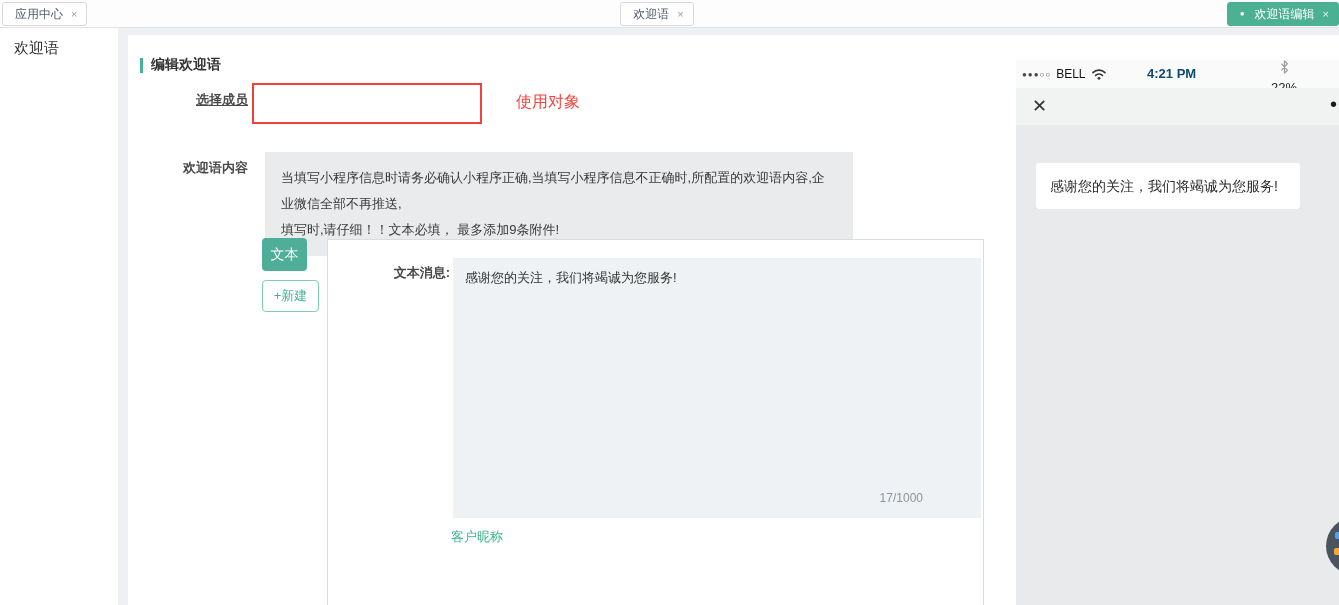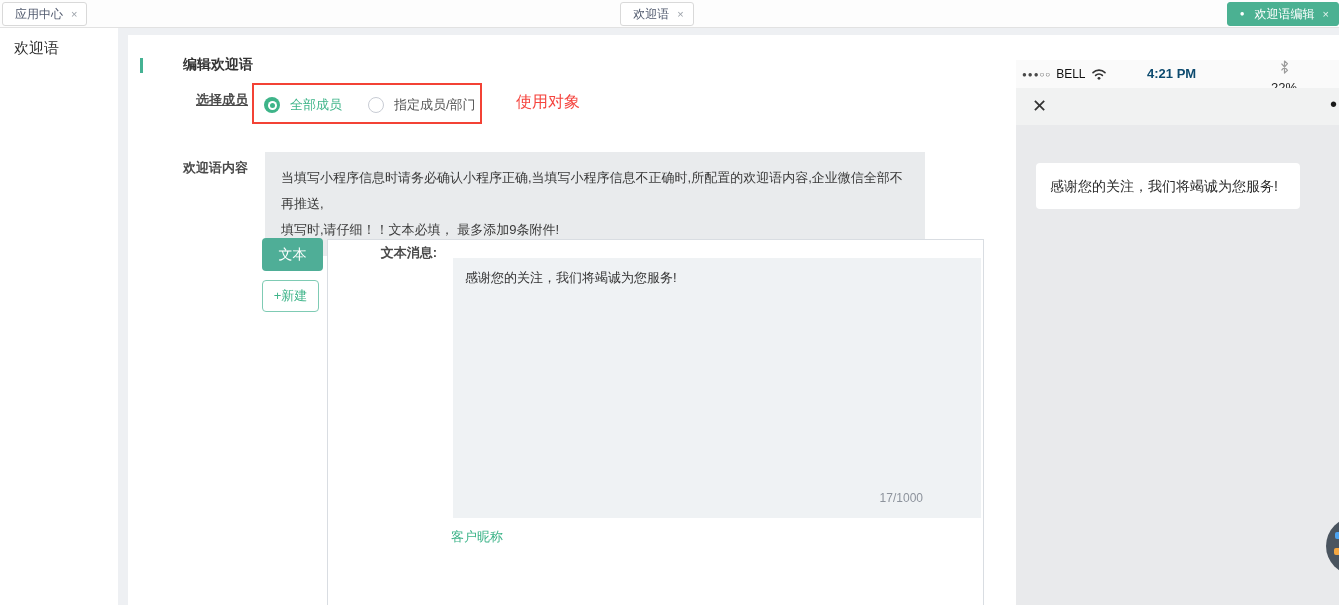--- a/index.html
+++ b/index.html
@@ -16,21 +16,21 @@
   .tab.active .tab-close { color:rgba(255,255,255,.85); }
   .tab .dot { font-size:8px; line-height:1; color:#fff; margin-right:2px; }
 
   
   #page { position:absolute; left:0; top:28px; width:1339px; height:577px; background:#eef0f3; }
   #sidebar { position:absolute; left:0; top:0; width:118px; height:577px; background:#fff; }
   #sidebar .side-title { padding:11px 0 0 14px; font-size:15px; color:#2f2f2f; cursor:pointer; }
 
   #card { position:absolute; left:128px; top:7px; right:0; bottom:0; background:#fff; }
 
-  .section-header { position:absolute; left:12px; top:21px; display:flex; align-items:center;gap:32px; }
+  .section-header { position:absolute; left:12px; top:21px; display:flex; align-items:center; }
   .section-header .bar { width:3px; height:15px; background:#45b293; margin-right:8px; }
   .section-header .txt { font-size:14px; font-weight:700; color:#333; }
 
   .form-label { position:absolute; left:30px; width:90px; text-align:right;
     font-size:13px; font-weight:700; color:#4a4a4a; }
   #label-member { top:56px;text-decoration:underline; }
   #label-content { top:124px; }
 
   .radio-group { position:absolute; left:136px; top:60px; display:flex; align-items:center; gap:26px; height:20px; }
   .radio-item { display:flex; align-items:center; gap:10px; cursor:pointer; font-size:13px; }
@@ -40,31 +40,31 @@
     display:flex; align-items:center; justify-content:center; }
   .radio-on .radio-core { width:5px; height:5px; border-radius:50%; background:#3eb489; }
   .radio-off { border:1px solid #c8ccd4; background:#fff; }
   .radio-label-on { color:#3eb489; }
   .radio-label-off { color:#555; }
 
   #red-box { position:absolute; left:124px; top:48px; width:230px; height:41px;
     border:2px solid #f34235; pointer-events:none; }
   #red-note { position:absolute; left:388px; top:57px; font-size:16px; color:#f5453f; }
 
-  #notice { position:absolute; left:137px; top:117px; width:660px; background:#e9ebed;
+  #notice { position:absolute; left:137px; top:117px; width:588px; background:#e9ebed;
     padding:13px 16px; font-size:13px; color:#3a3a3a; line-height:26px; }
 
-  #text-tab { position:absolute; left:134px; top:203px; width:61px; height:33px;
+  #text-tab { position:absolute; left:134px; top:203px; width:45px; height:33px;
     background:#4fae97; color:#fff; font-size:14px; border:none; border-radius:4px; cursor:pointer; }
   #new-btn { position:absolute; left:134px; top:245px; width:57px; height:32px;
     background:#fff; color:#3eb489; font-size:13px; border:1px solid #7fcbb4; border-radius:4px; cursor:pointer; }
 
   #sub-panel { position:absolute; left:199px; top:204px; width:657px; bottom:-6px;
     border:1px solid #d9dde2; background:#fff; }
-  #msg-label { position:absolute; left:40px; top:4px; width:82px; text-align:center;
+  #msg-label { position:absolute; left:40px; top:24px; width:82px; text-align:right;
     font-size:13px; font-weight:700; color:#4a4a4a; }
   #msg-box { position:absolute; left:125px; top:18px; width:528px; height:260px;
     background:#eff2f4; padding:10px 12px; font-size:13px; color:#333; line-height:20px;
     cursor:text; overflow:hidden; }
   #msg-count { position:absolute; right:58px; bottom:10px; font-size:12px; color:#8d939c; }
   #nickname-link { position:absolute; left:123px; top:288px; font-size:13px; color:#3eb489; cursor:pointer; }
 
   
   #phone { position:absolute; left:1016px; top:32px; width:375px; height:573px; background:transparent; }
   #statusbar { position:absolute; left:0; top:28px; width:375px; height:28px; background:#fafafa; }
@@ -120,34 +120,20 @@
 
   <div id="card">
 
     <div class="section-header">
       <span class="bar"></span>
       <span class="txt">编辑欢迎语</span>
     </div>
 
     <div class="form-label" id="label-member">选择成员</div>
 
-    <div class="radio-group">
-      <div class="radio-item">
-        <span class="radio-outer radio-on">
-          <span class="radio-mid">
-              <span class="radio-core"></span>
-            </span>
-        </span>
-        <span class="radio-label-on">全部成员</span>
-      </div>
-      <div class="radio-item">
-        <span class="radio-outer radio-off"></span>
-        <span class="radio-label-off">指定成员/部门</span>
-      </div>
-    </div>
 
     <div id="red-box"></div>
     <div id="red-note">使用对象</div>
 
     <div class="form-label" id="label-content">欢迎语内容</div>
 
     <div id="notice">
       <div>当填写小程序信息时请务必确认小程序正确,当填写小程序信息不正确时,所配置的欢迎语内容,企业微信全部不再推送,</div>
       <div>填写时,请仔细！！文本必填， 最多添加9条附件!</div>
     </div>

